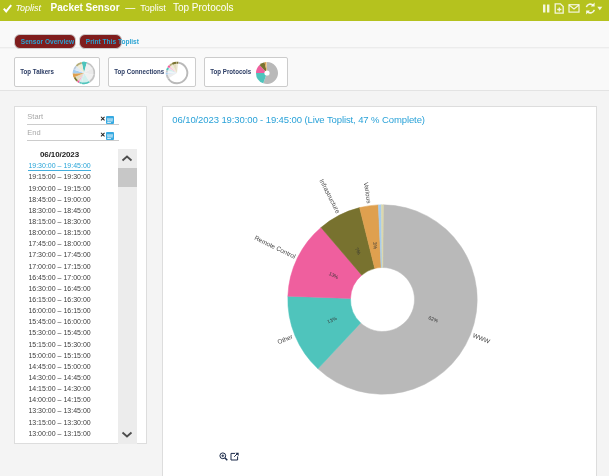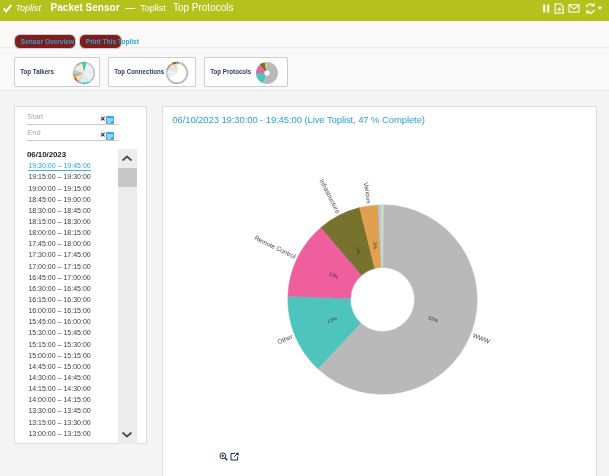--- a/index.html
+++ b/index.html
@@ -17,21 +17,21 @@
 .btn i { display:inline-block; font-style:normal; transform:scaleX(0.82); transform-origin:center; }
 .card { position:absolute; top:8px; height:30px; background:#fff; border:1px solid #ccc;
   border-radius:2px; font-size:7px; font-weight:bold; color:#2a3b63; line-height:28px; }
 .card span { display:inline-block; padding-left:6px; transform:scaleX(0.88); transform-origin:left center; white-space:nowrap; }
 .lpanel { position:absolute; left:14px; top:106px; width:133px; height:338px; background:#fff;
   border:1px solid #ddd; }
 .inp { position:absolute; left:12.3px; width:91.5px; border-bottom:1px solid #ccc;
   font-size:7.5px; color:#a8a8a8; }
 .cal { position:absolute; width:8px; height:8px; }
 .xic { position:absolute; font-size:6.6px; font-weight:bold; color:#1a1a1a; }
-.dhead { position:absolute; left:12px; top:42.8px; font-size:8px; font-weight:bold; color:#222; letter-spacing:-0.1px; }
+.dhead { position:absolute; left:25px; top:42.8px; font-size:8px; font-weight:bold; color:#222; letter-spacing:-0.1px; }
 .tlist { position:absolute; left:13.4px; top:53.3px; font-size:7px; color:#3d3d3d; }
 .tlist div { height:11.15px; line-height:11.15px; white-space:nowrap; }
 .tlist .sel { color:#29a5d8; border-bottom:1px solid #43aedd; height:11.15px; }
 .sbar { position:absolute; left:103px; top:42.4px; width:18.5px; height:294.6px; background:#ececec; }
 .sthumb { position:absolute; left:0; top:19.1px; width:18.5px; height:18.5px; background:#c7c7c7; }
 .mpanel { position:absolute; left:162px; top:106px; width:435px; height:468px; background:#fff;
   border:1px solid #ddd; }
 .mhead { position:absolute; left:9.3px; top:7.2px; font-size:9.5px; color:#2aa2d8; letter-spacing:-0.1px; }
 </style></head>
 <body>

